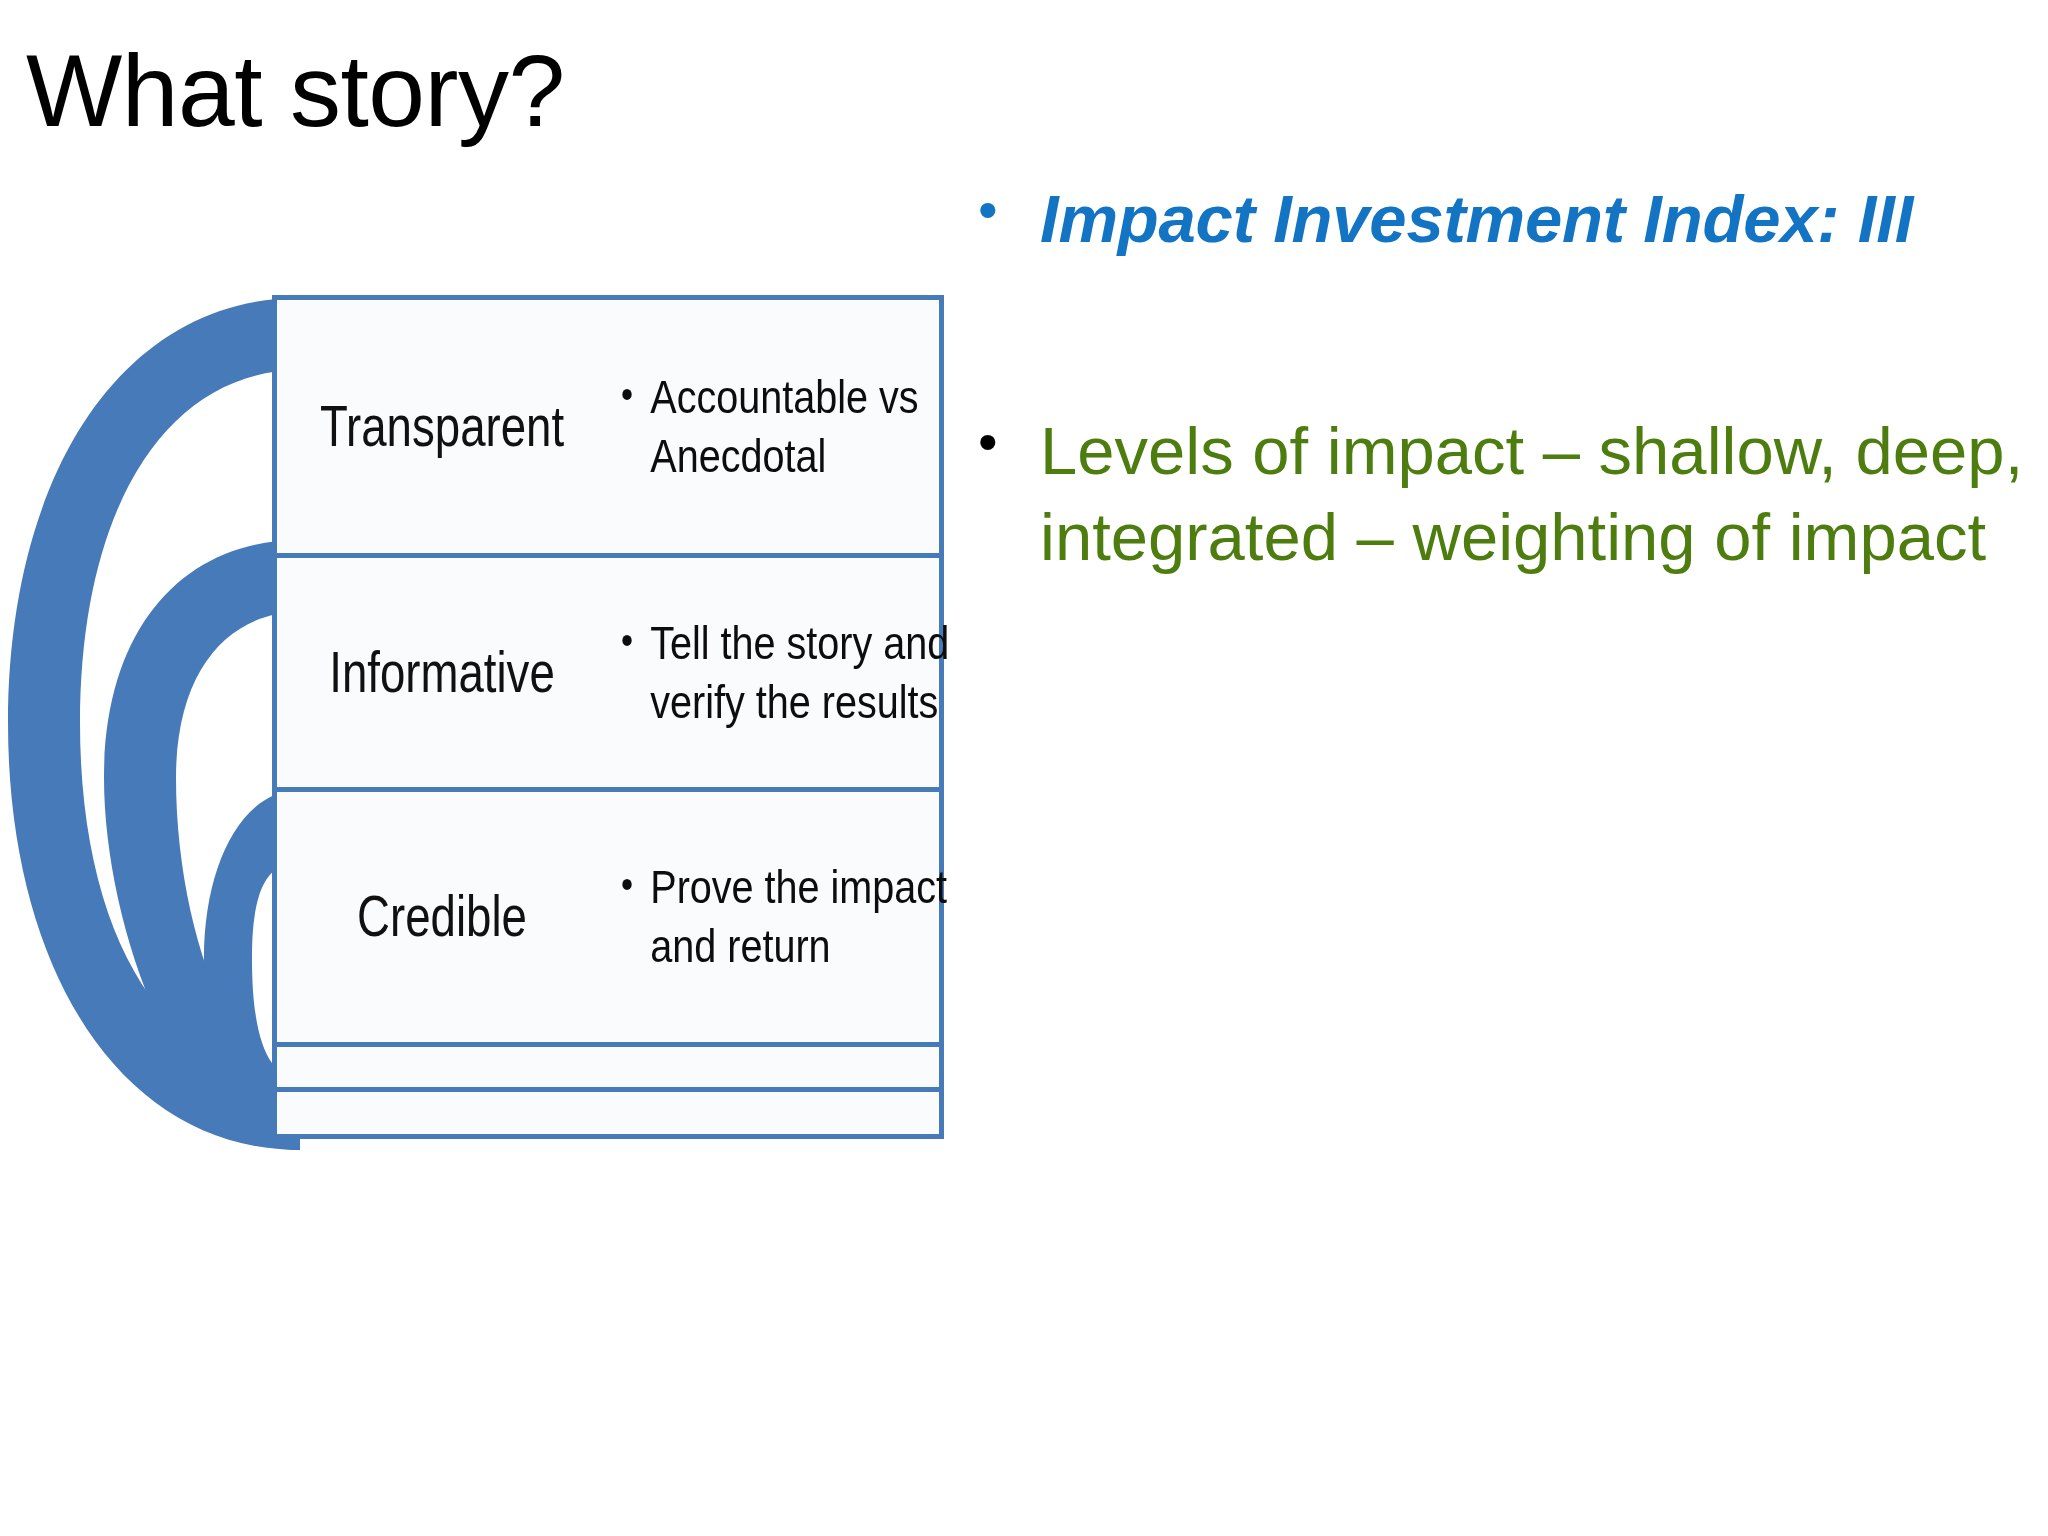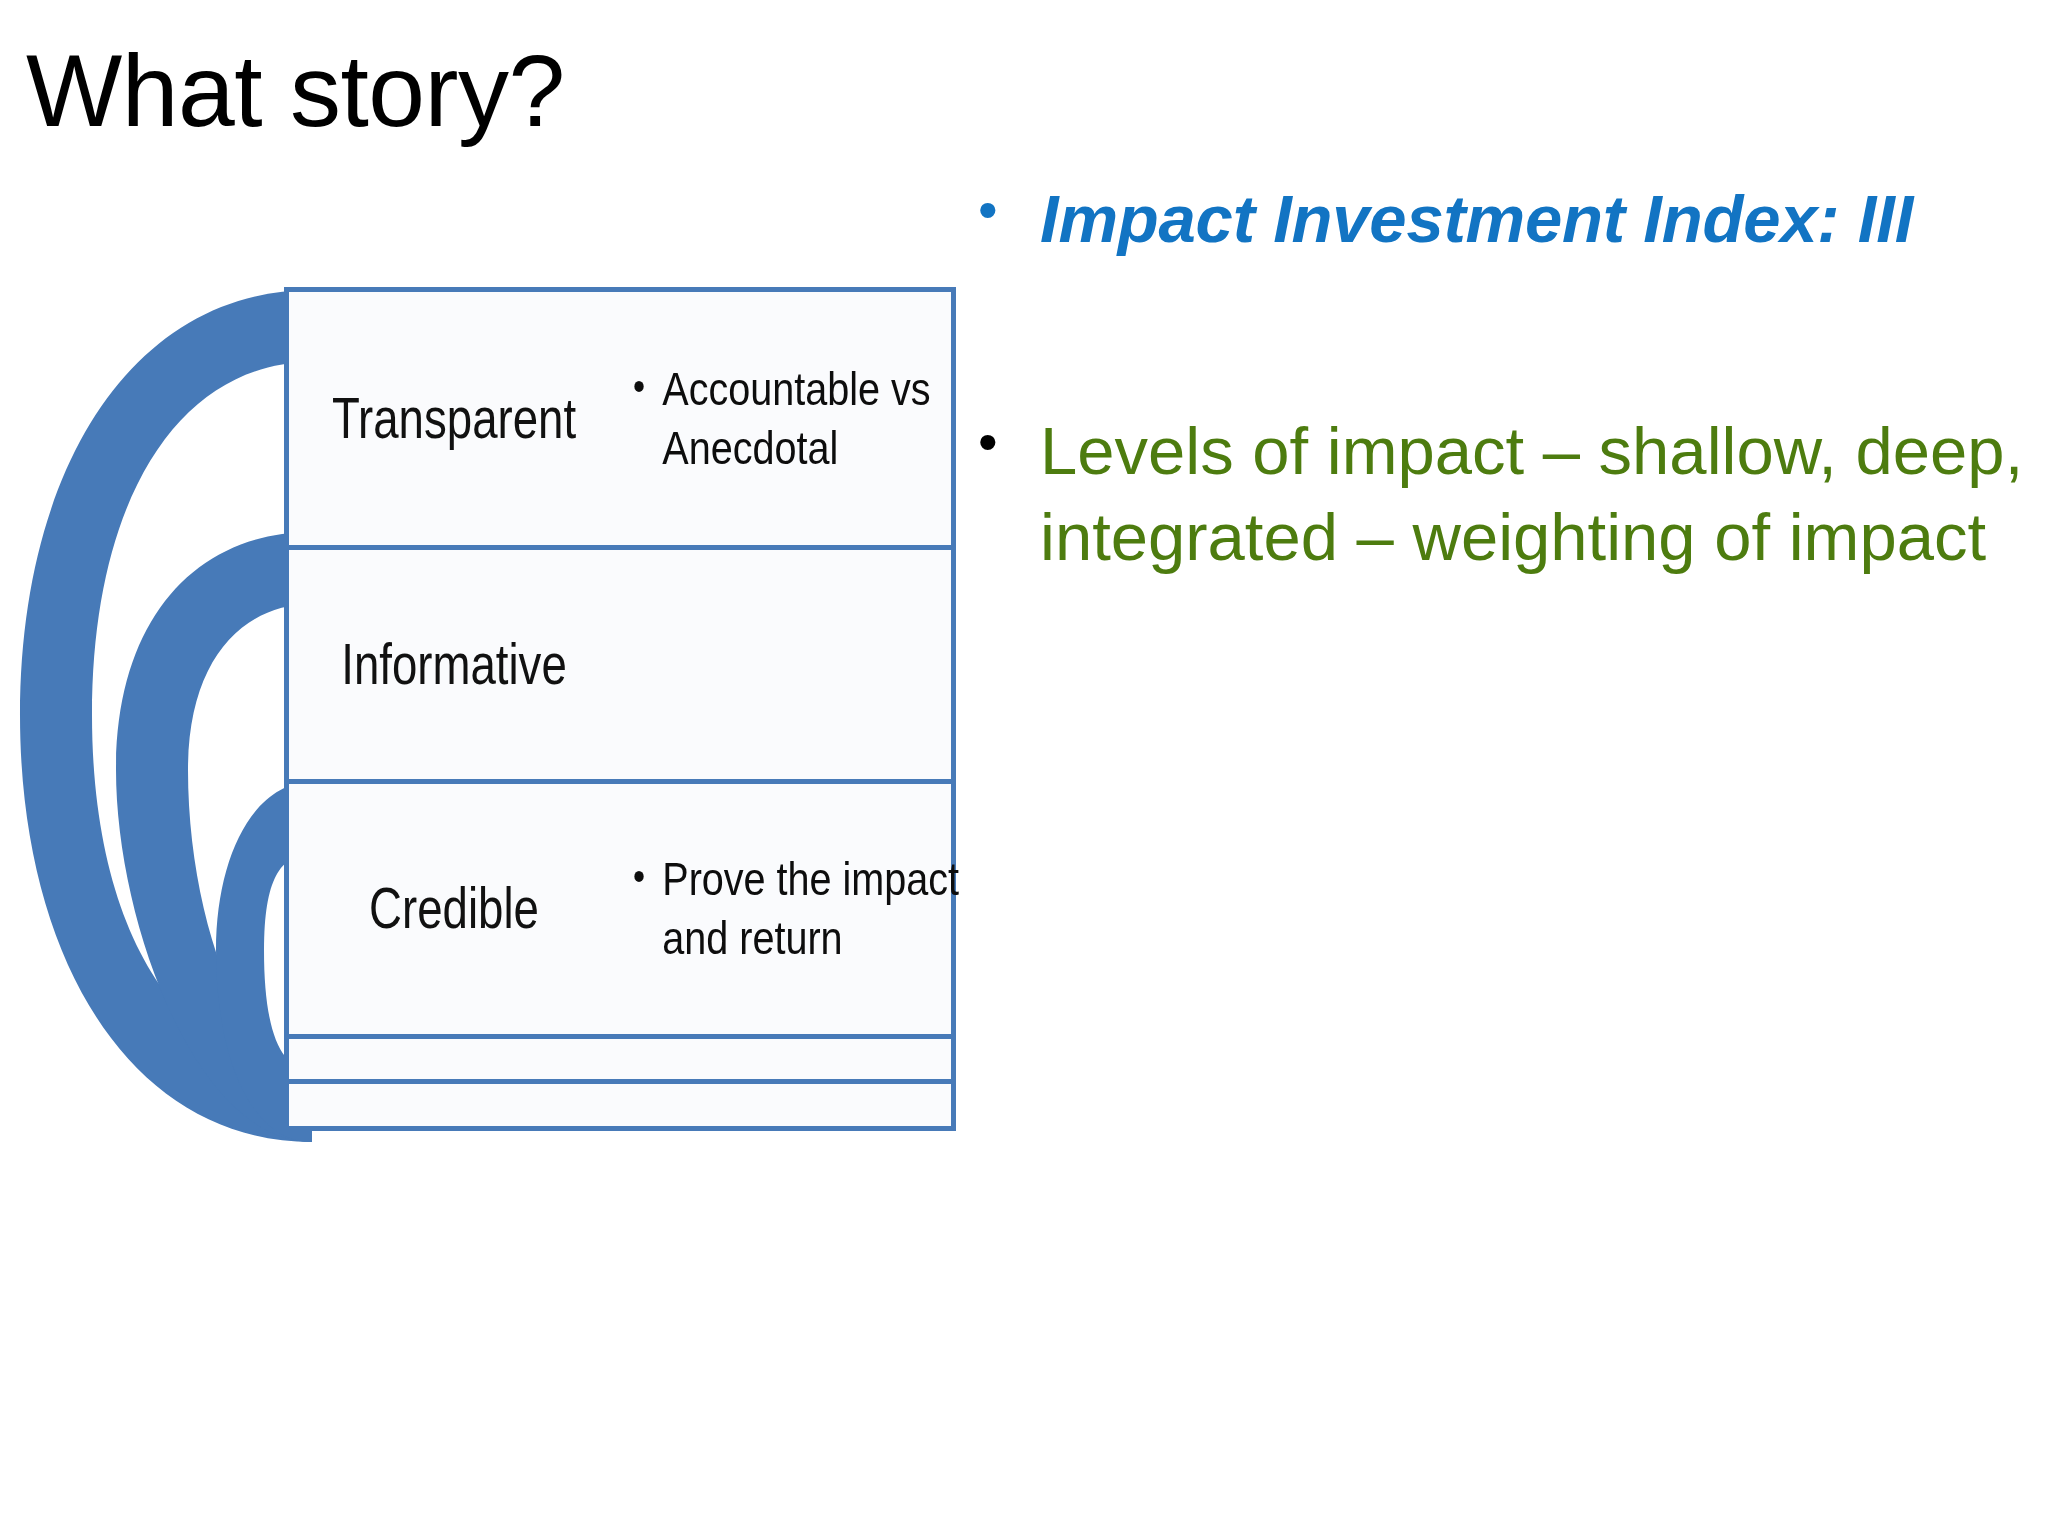--- a/index.html
+++ b/index.html
@@ -26,24 +26,23 @@
     font-weight: 400;
     color: #000000;
     letter-spacing: -0.5px;
     white-space: nowrap;
   }
 
   
   #diagram {
     position: absolute;
     left: 0px;
-    top: 270px;
+    top: 278px;
     width: 960px;
     height: 890px;
-    margin-left: 12px;
   }
   #diagram-arcs {
     position: absolute;
     left: 0;
     top: 0;
     width: 960px;
     height: 890px;
   }
 
   #row-stack {
@@ -191,20 +190,23 @@
 
     <div class="row" style="height:258px">
       <div class="row-label">Transparent</div>
       <div class="row-bullet-wrap">
         <div class="row-bullet">Accountable vs Anecdotal</div>
       </div>
     </div>
 
     <div class="row" style="height:234px">
       <div class="row-label">Informative</div>
+      <div class="row-bullet-wrap">
+        <div class="row-bullet">Tell the story and verify the results</div>
+      </div>
     </div>
 
     <div class="row last-filled" style="height:255px">
       <div class="row-label">Credible</div>
       <div class="row-bullet-wrap">
         <div class="row-bullet">Prove the impact and return</div>
       </div>
     </div>
 
     <div class="row-spacer" style="height:45px"></div>

